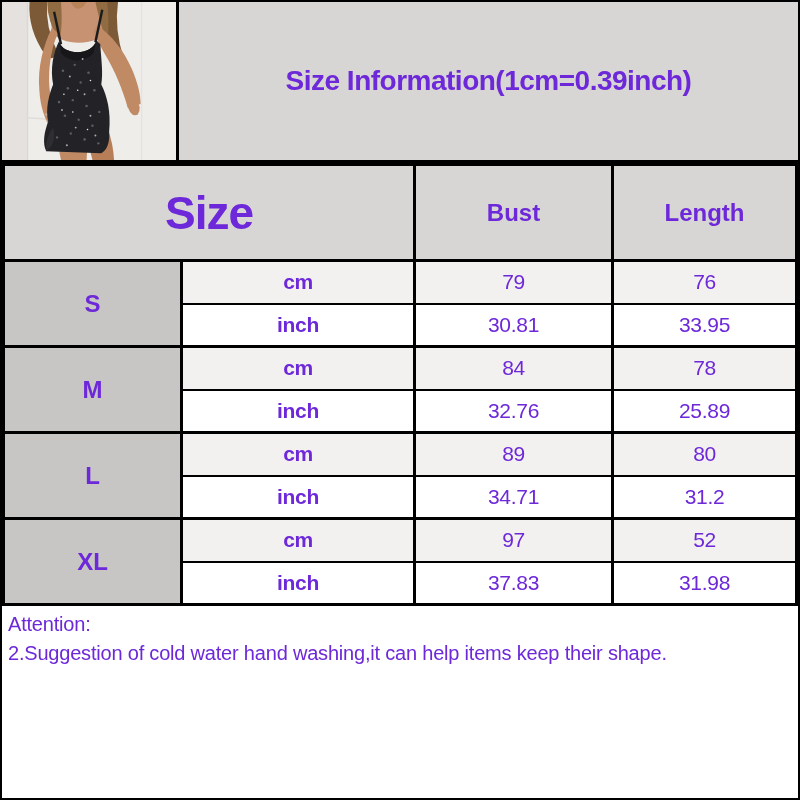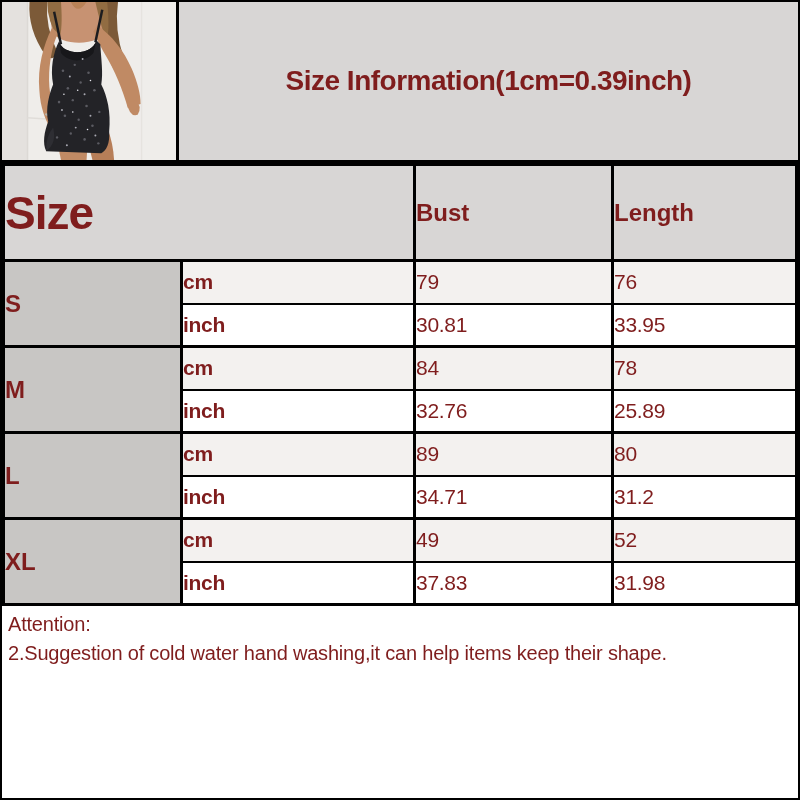--- a/index.html
+++ b/index.html
@@ -3,21 +3,21 @@
 <meta charset="utf-8">
 <style>
   html, body { margin: 0; padding: 0; background: #ffffff; }
   * { box-sizing: border-box; }
   .page {
     width: 800px;
     height: 800px;
     background: #ffffff;
     border: 2px solid #000000;
     font-family: "Liberation Sans", "DejaVu Sans", sans-serif;
-    color: #7f1d1d;
+    color: #6d28d9;
     display: flex;
     flex-direction: column;
     overflow: hidden;
   }
 
   
   .top-row {
     height: 161px;
     display: flex;
     border-bottom: 3px solid #000000;
@@ -46,21 +46,21 @@
 
   
   table.size-table {
     width: 100%;
     border-collapse: collapse;
     table-layout: fixed;
     flex: 0 0 auto;
   }
   table.size-table th, table.size-table td {
     border: 3px solid #000000;
-    text-align: left;
+    text-align: center;
     vertical-align: middle;
     padding: 0;
     overflow: hidden;
   }
   tr.head-row th { height: 96px; background: #d8d6d5; }
   th.size-head { font-size: 46px; font-weight: bold; letter-spacing: -1px; }
   th.col-head  { font-size: 24px; font-weight: bold; }
   tr.cm-row td, tr.cm-row th, tr.inch-row td { height: 43px; }
   th.size-letter {
     background: #c8c6c4;
@@ -218,21 +218,21 @@
       </tr>
       <tr class="inch-row">
         <td class="unit-cell">inch</td>
         <td class="val-cell">34.71</td>
         <td class="val-cell">31.2</td>
       </tr>
 
       <tr class="cm-row">
         <th class="size-letter" rowspan="2">XL</th>
         <td class="unit-cell">cm</td>
-        <td class="val-cell">49</td>
+        <td class="val-cell">97</td>
         <td class="val-cell">52</td>
       </tr>
       <tr class="inch-row">
         <td class="unit-cell">inch</td>
         <td class="val-cell">37.83</td>
         <td class="val-cell">31.98</td>
       </tr>
     </tbody>
   </table>
 

